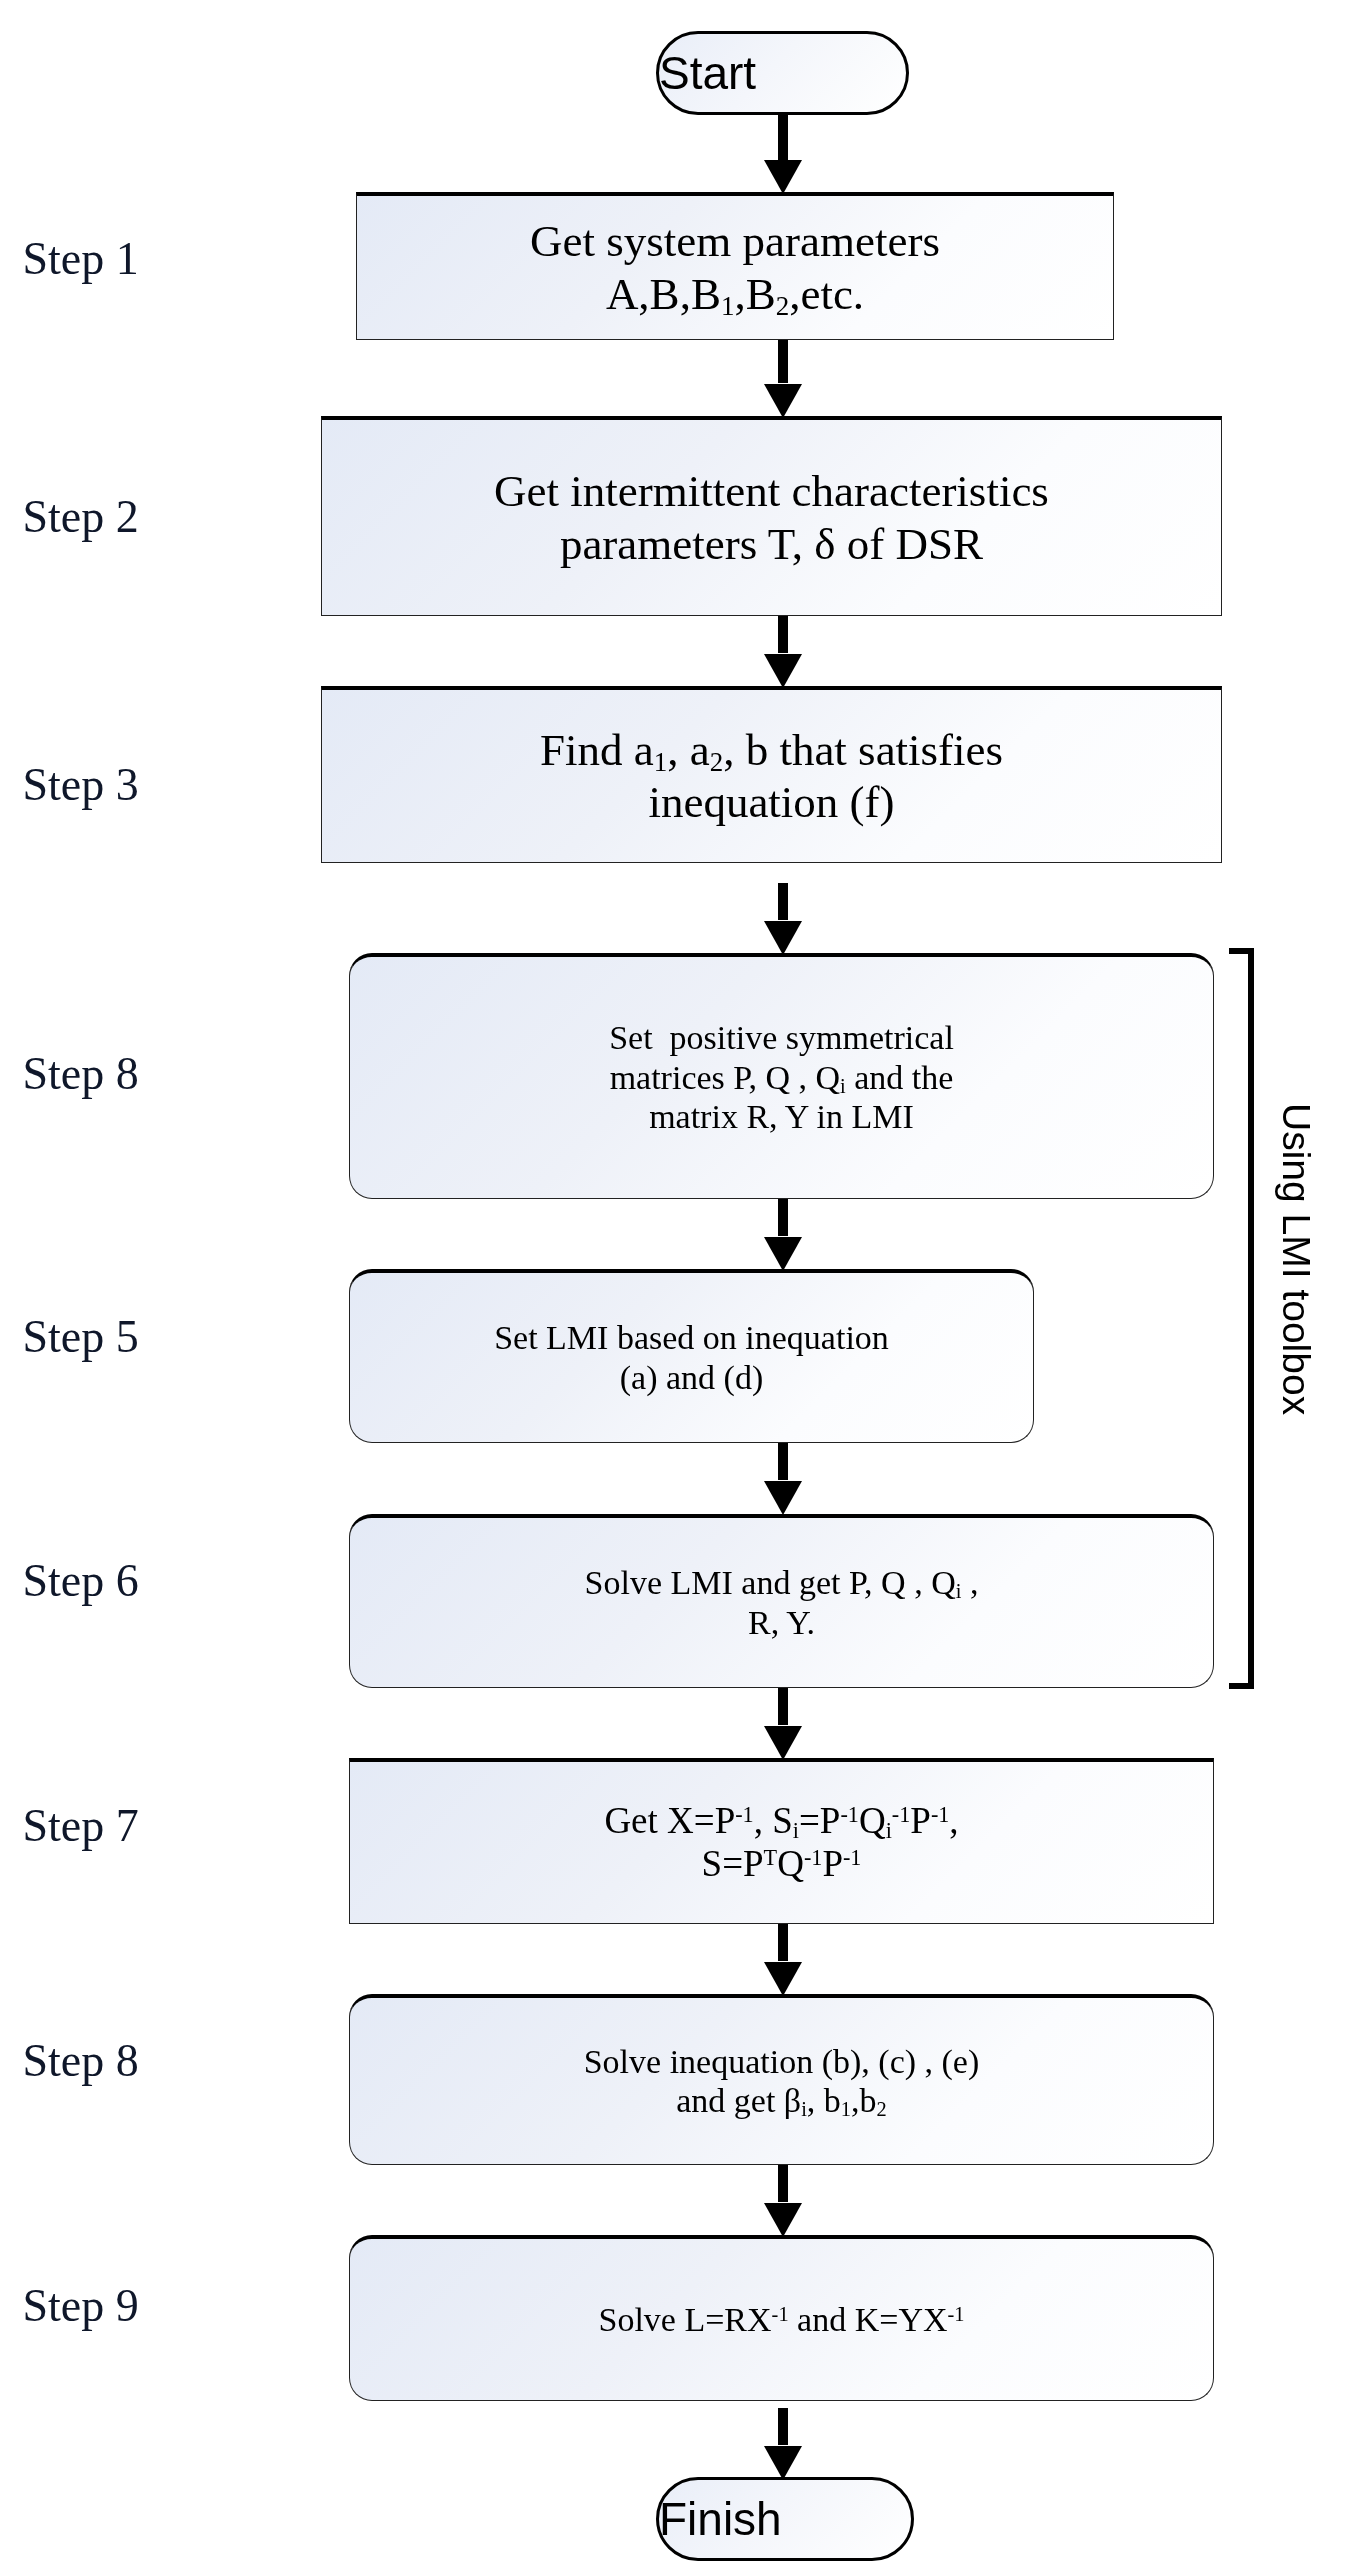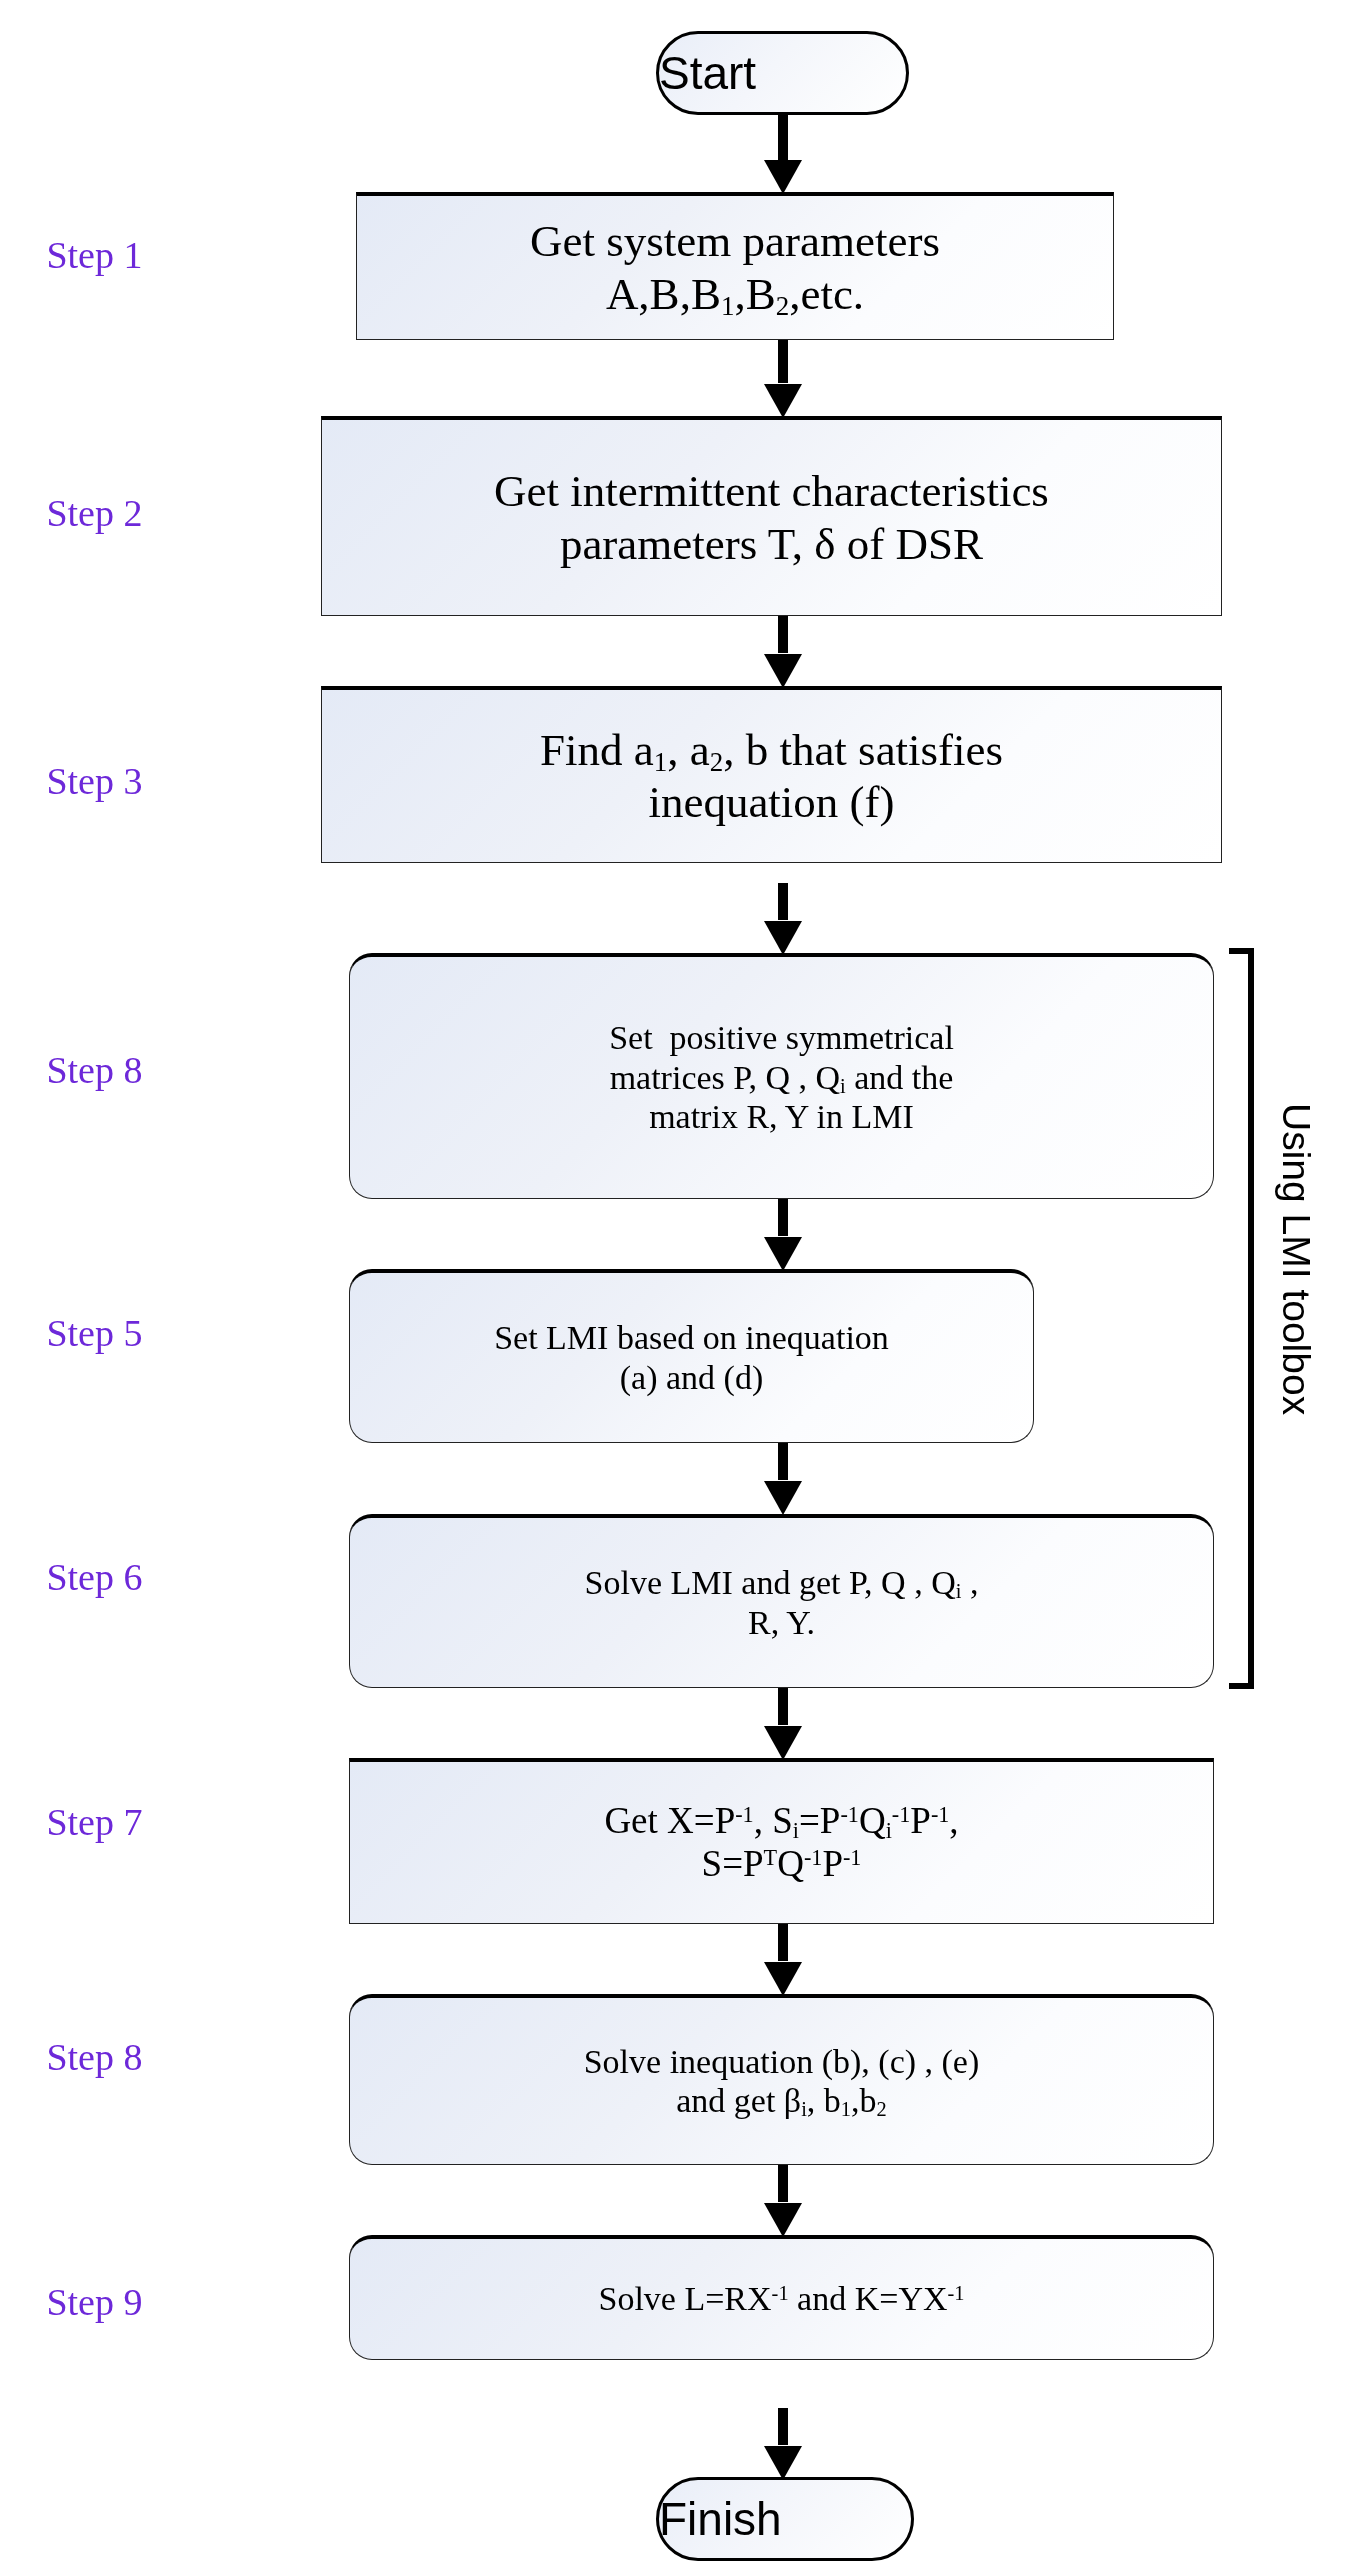--- a/index.html
+++ b/index.html
@@ -16,25 +16,24 @@
     font-family: "Liberation Serif", "DejaVu Serif", serif;
   }
 
   
   .step-label {
     position: absolute;
     left: 22.4px;
     width: 246px;
     text-align: left;
     font-family: "Liberation Serif", "DejaVu Serif", serif;
-    font-size: 38px;
-    color: #6d28d9;
+    font-size: 46px;
+    color: #0f172a;
     line-height: 1;
     white-space: nowrap;
-    margin-left: 24px;
   }
 
   
   .node {
     position: absolute;
     box-sizing: border-box;
     border: 1.5px solid #222222;
     border-top: 4.5px solid #000000;
     background: linear-gradient(135deg, #e4eaf6 0%, #eef1f8 38%, #fbfcfe 70%, #ffffff 100%);
     display: flex;
@@ -201,21 +200,21 @@
   <div class="step-label" style="top:2038px;">Step 8</div>
   <div class="node f-md" style="left:349px; top:1994px; width:865px; height:171px;">
     <span class="txt">Solve inequation (b), (c) , (e)<br>and get β<sub>i</sub>, b<sub>1</sub>,b<sub>2</sub></span>
   </div>
   <div class="arrow" style="left:783px; top:2165px; height:72px;">
     <div class="shaft" style="height:37px;"></div>
     <div class="head"></div>
   </div>
 
   <div class="step-label" style="top:2283px;">Step 9</div>
-  <div class="node f-md" style="left:349px; top:2235px; width:865px; height:125px;">
+  <div class="node f-md" style="left:349px; top:2235px; width:865px; height:166px;">
     <span class="txt">Solve L=RX<sup>-1</sup> and K=YX<sup>-1</sup></span>
   </div>
   <div class="arrow" style="left:783px; top:2408px; height:72px;">
     <div class="shaft" style="height:37px;"></div>
     <div class="head"></div>
   </div>
 
   <div class="terminal" style="left:656px; top:2477px; width:258px; height:84px;">
     <span>Finish</span>
   </div>

